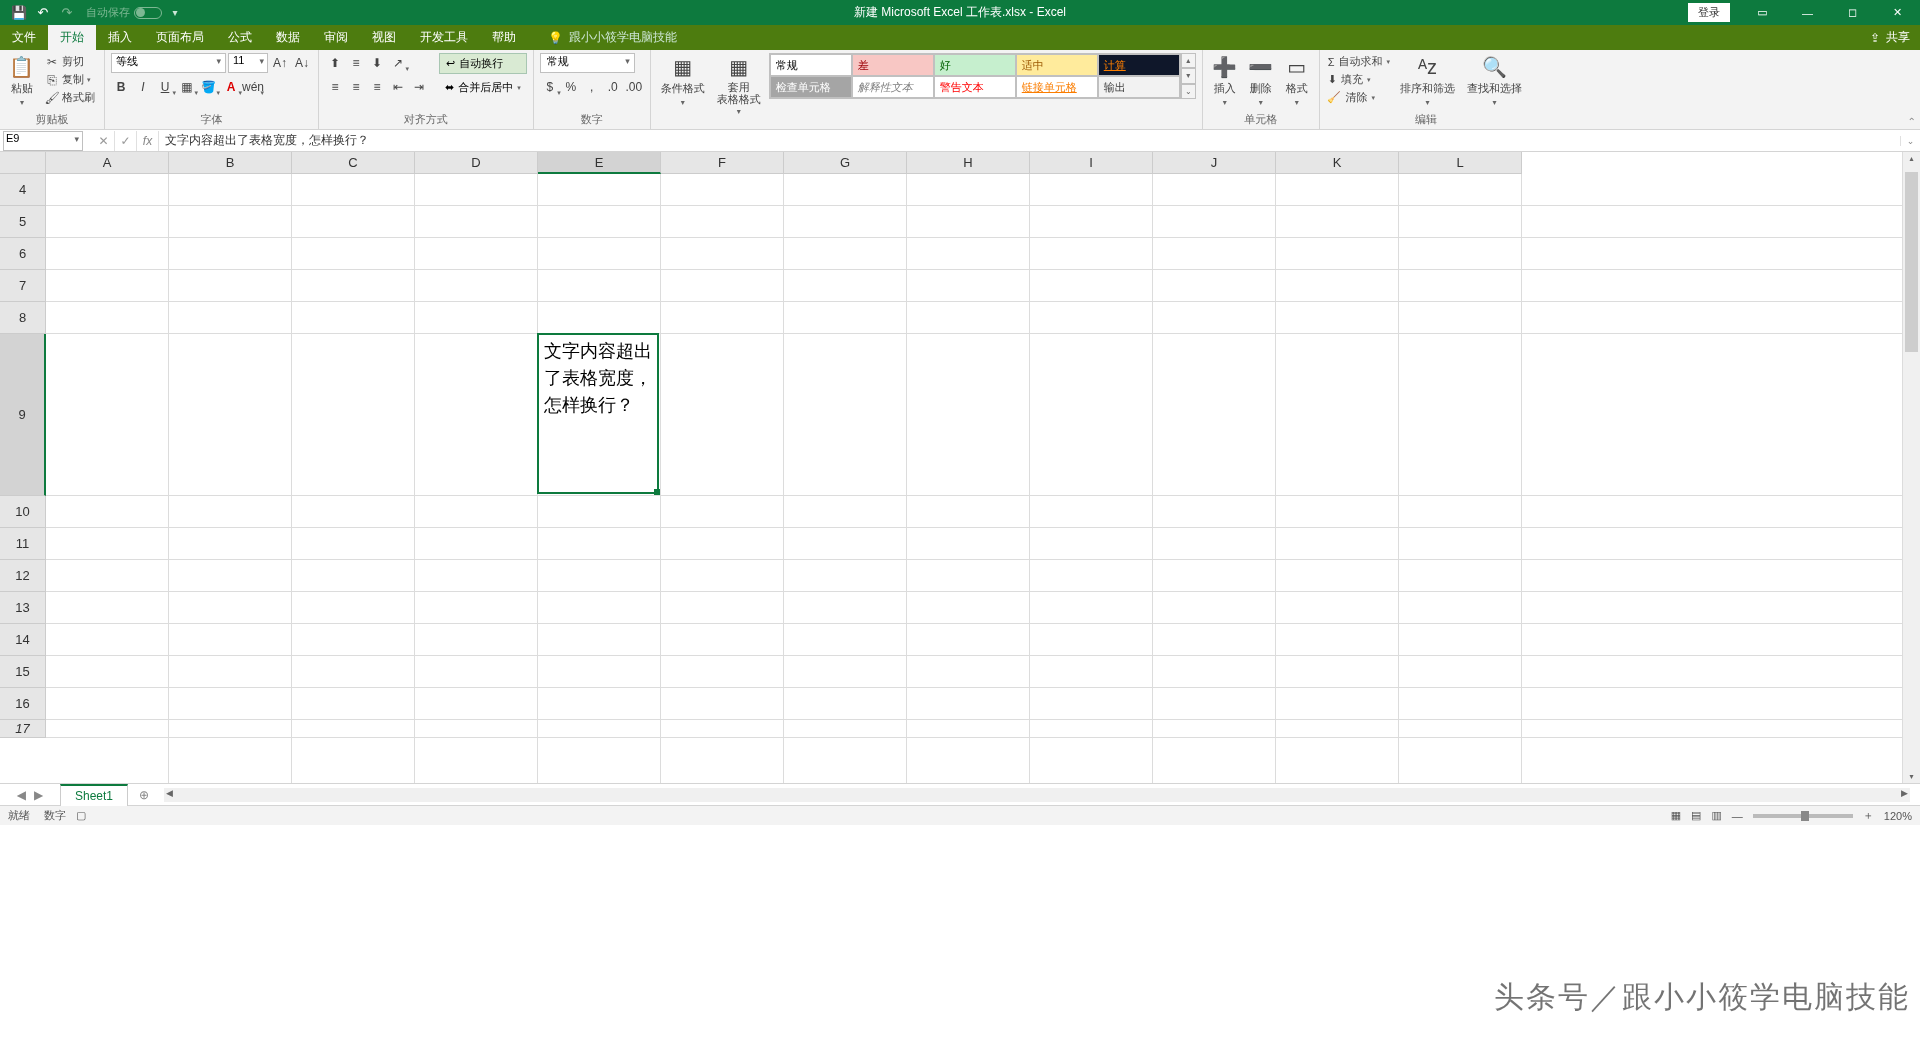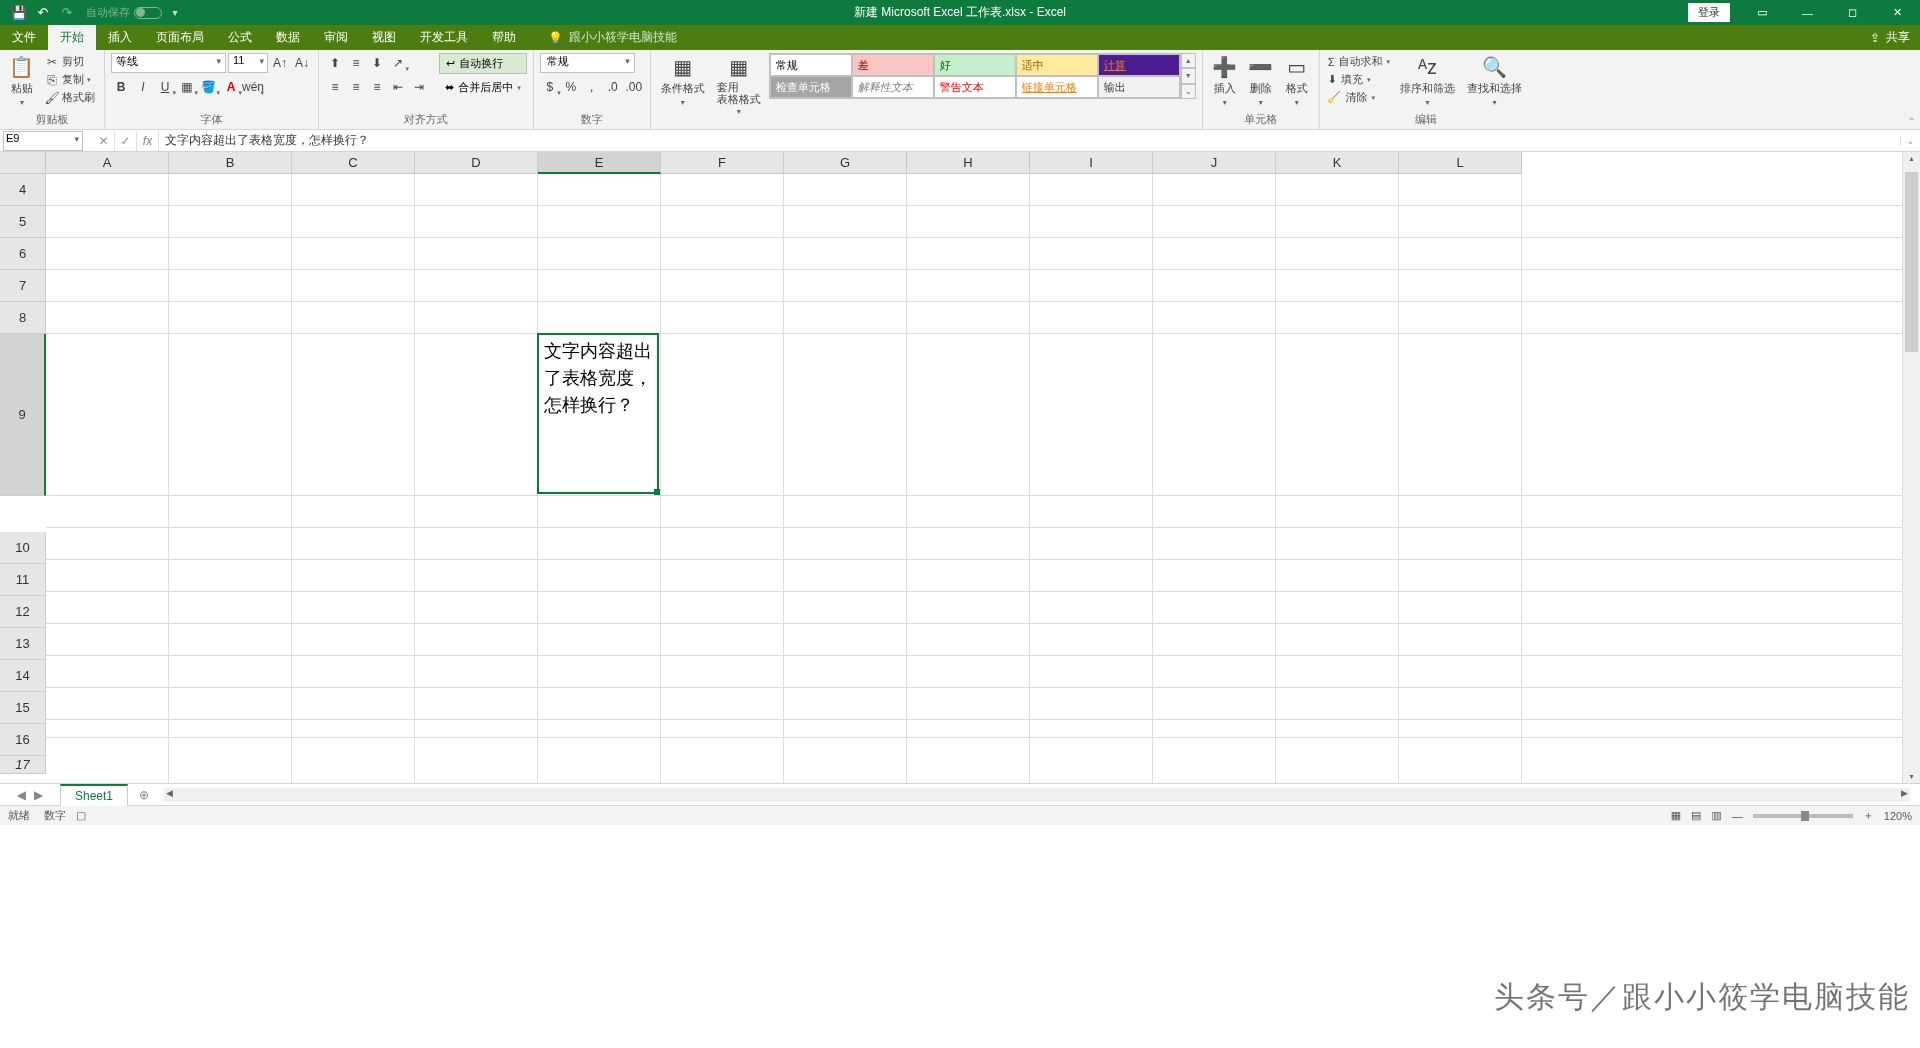--- a/index.html
+++ b/index.html
@@ -270,31 +270,31 @@
 
   <div class="ribbon-group">
     <div class="group-body">
       <div class="big-btn">
           <span class="ico">▦</span>
           <span>条件格式</span>
           <span style="font-size:8px;color:#666">▾</span>
         </div>
       <div class="big-btn">
           <span class="ico">▦</span>
-          <span style="white-space:pre-line;text-align:left;line-height:1.1">套用
+          <span style="white-space:pre-line;text-align:center;line-height:1.1">套用
 表格格式</span>
           <span style="font-size:8px;color:#666">▾</span>
         </div>
       <div style="display:flex">
         <div class="styles-grid" id="styles-grid">
             <div class="style-cell" style="background: rgb(255, 255, 255); color: rgb(0, 0, 0);">常规</div>
             <div class="style-cell" style="background: rgb(248, 199, 196); color: rgb(156, 0, 6);">差</div>
             <div class="style-cell" style="background: rgb(198, 239, 206); color: rgb(0, 97, 0);">好</div>
             <div class="style-cell" style="background: rgb(255, 235, 156); color: rgb(156, 87, 0);">适中</div>
-            <div class="style-cell" style="background: #4c1d95; color: rgb(250, 125, 0); text-decoration: underline;">计算</div>
+            <div class="style-cell" style="background: #0f172a; color: rgb(250, 125, 0); text-decoration: underline;">计算</div>
             <div class="style-cell" style="background: rgb(165, 165, 165); color: rgb(255, 255, 255);">检查单元格</div>
             <div class="style-cell" style="background: rgb(255, 255, 255); color: rgb(127, 127, 127); font-style: italic;">解释性文本</div>
             <div class="style-cell" style="background: rgb(255, 255, 255); color: rgb(255, 0, 0);">警告文本</div>
             <div class="style-cell" style="background: rgb(255, 255, 255); color: rgb(250, 125, 0); text-decoration: underline;">链接单元格</div>
             <div class="style-cell" style="background: rgb(242, 242, 242); color: rgb(63, 63, 63);">输出</div>
           </div>
         <div class="styles-more">
           <div>▴</div>
           <div>▾</div>
           <div>⌄</div>
@@ -385,21 +385,21 @@
       <div class="col-h" style="width: 123px;">K</div>
       <div class="col-h" style="width: 123px;">L</div>
     </div>
   <div class="row-headers" id="row-headers">
       <div class="row-h" style="height: 32px;">4</div>
       <div class="row-h" style="height: 32px;">5</div>
       <div class="row-h" style="height: 32px;">6</div>
       <div class="row-h" style="height: 32px;">7</div>
       <div class="row-h" style="height: 32px;">8</div>
       <div class="row-h sel" style="height: 162px;">9</div>
-      <div class="row-h" style="height: 32px; margin-top: 36px;">10</div>
+      <div class="row-h" style="height: 32px;">10</div>
       <div class="row-h" style="height: 32px;">11</div>
       <div class="row-h" style="height: 32px;">12</div>
       <div class="row-h" style="height: 32px;">13</div>
       <div class="row-h" style="height: 32px;">14</div>
       <div class="row-h" style="height: 32px;">15</div>
       <div class="row-h" style="height: 32px;">16</div>
       <div class="row-h" style="height: 18px; font-style: italic;">17</div>
     </div>
   <div class="cells" id="cells">
       <div class="cell-grid-v" style="left: 122px;"></div>

